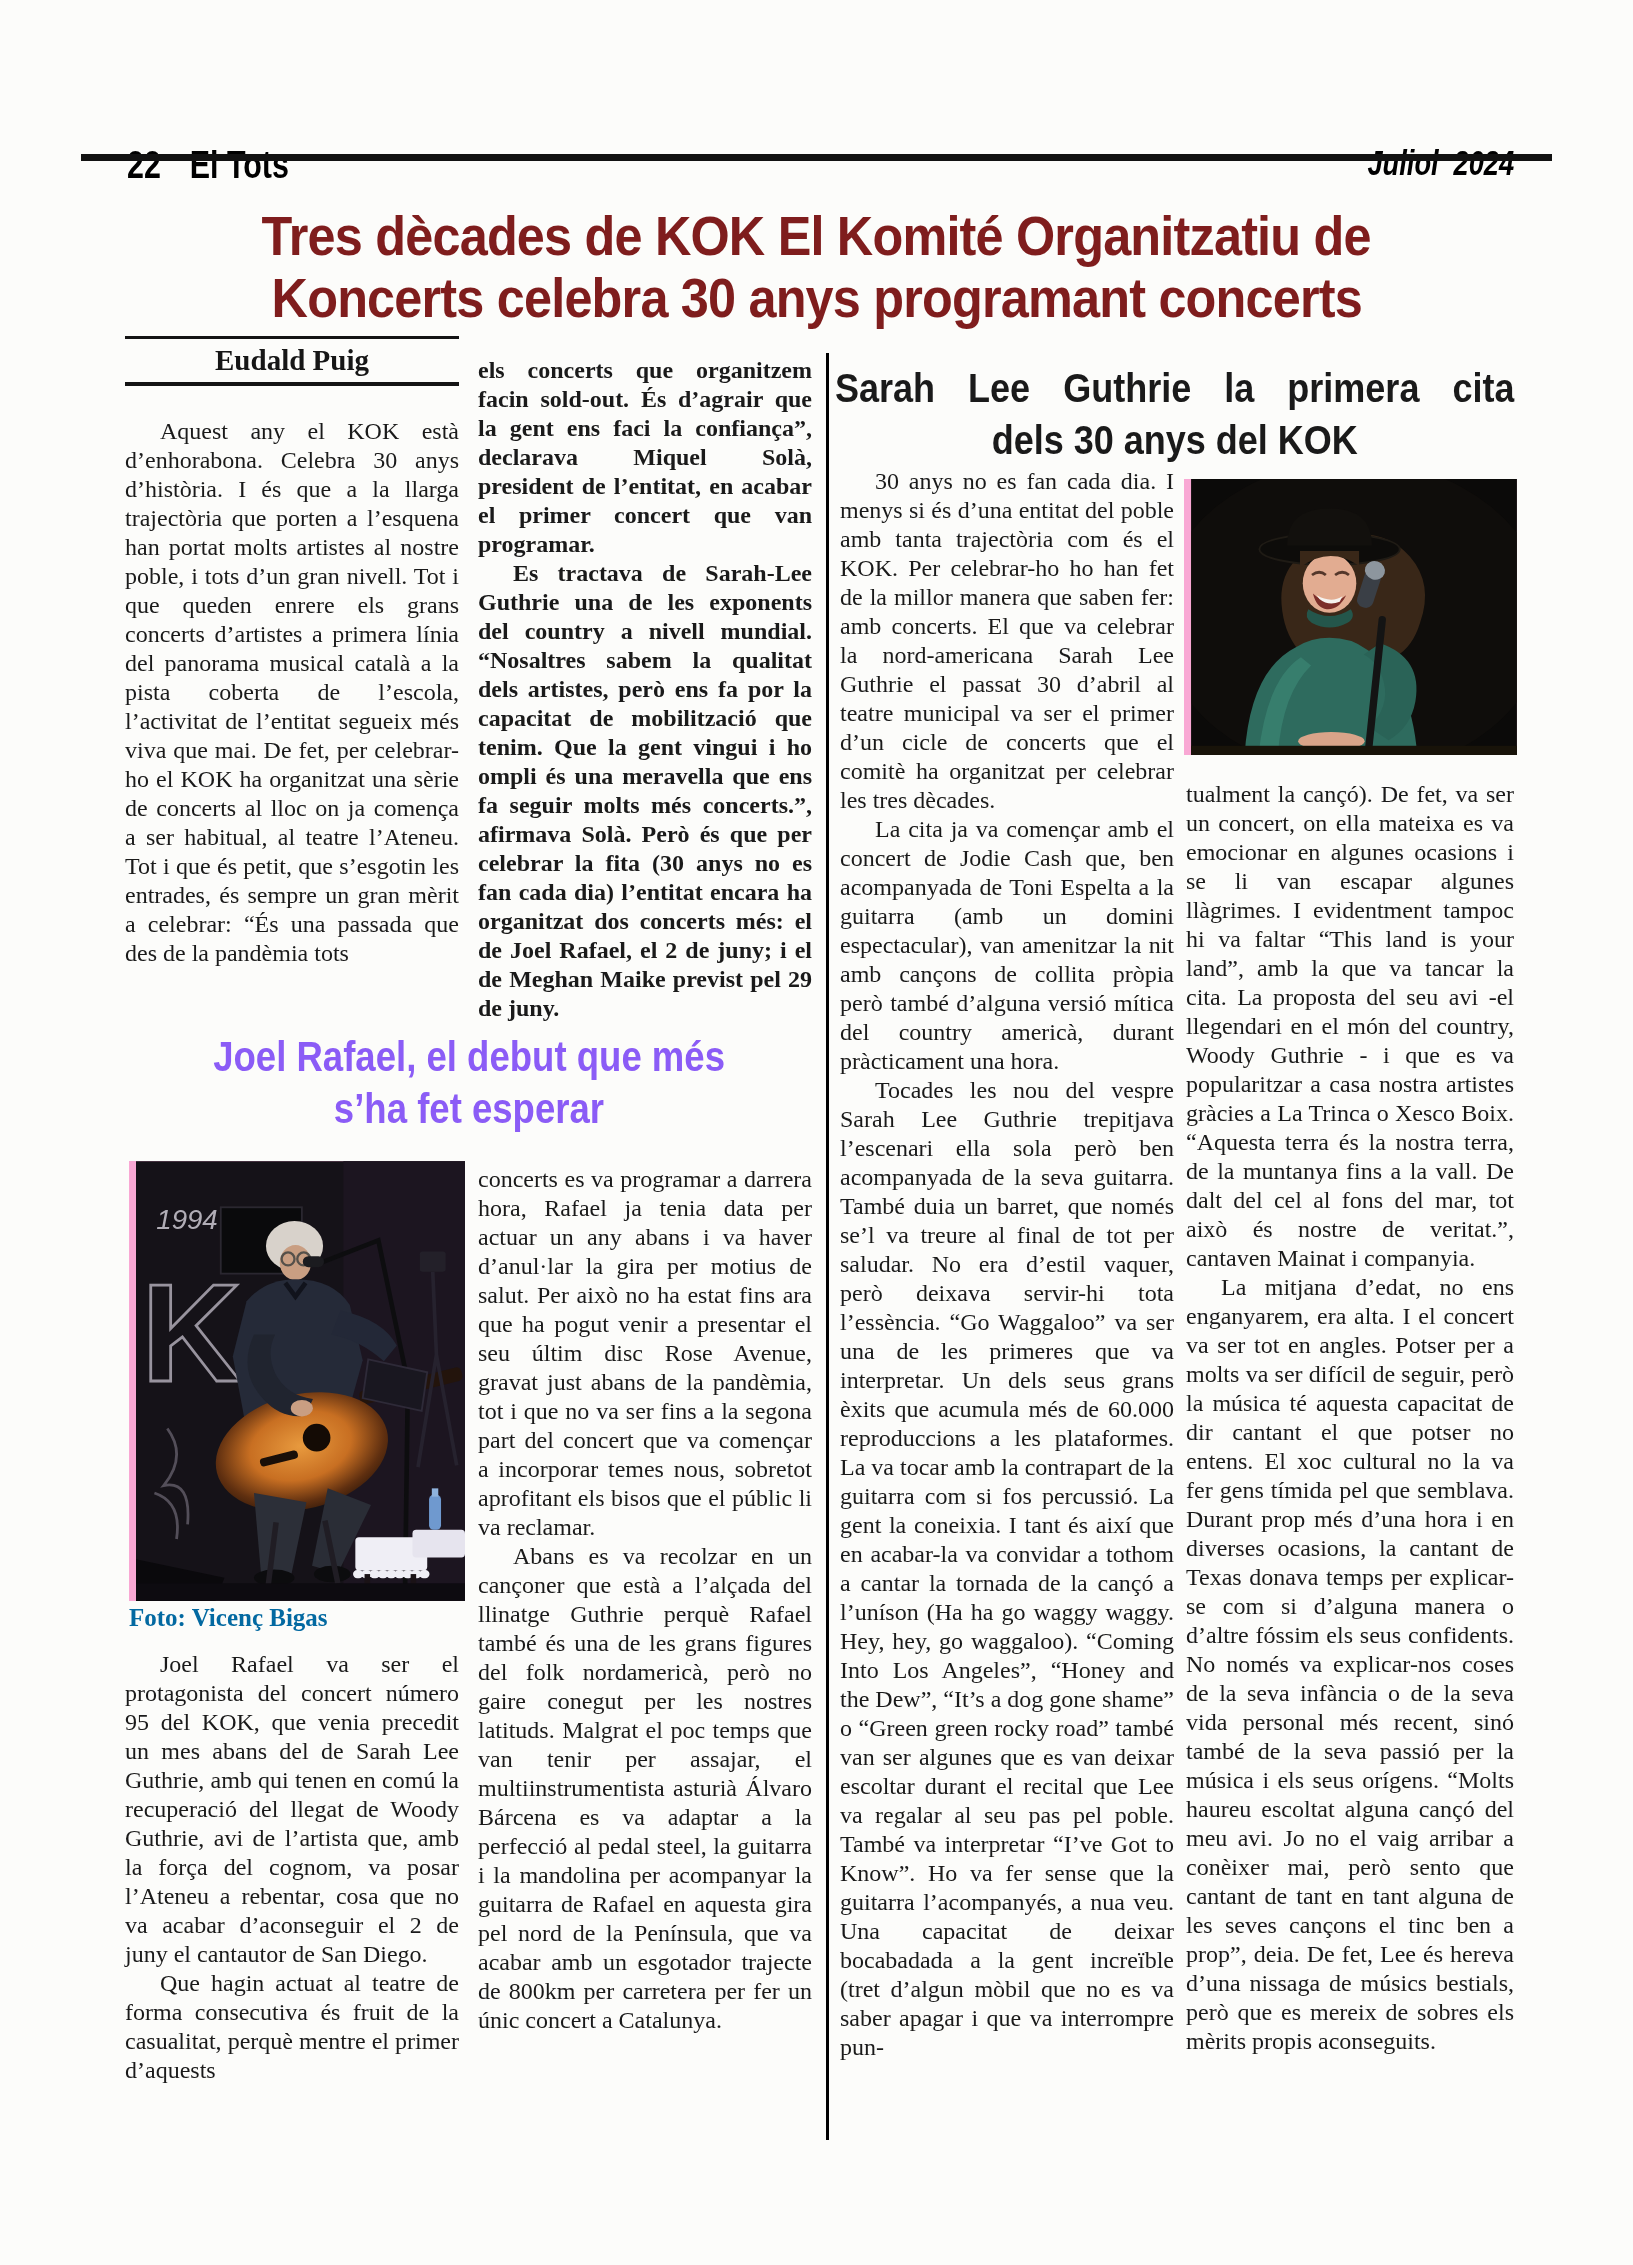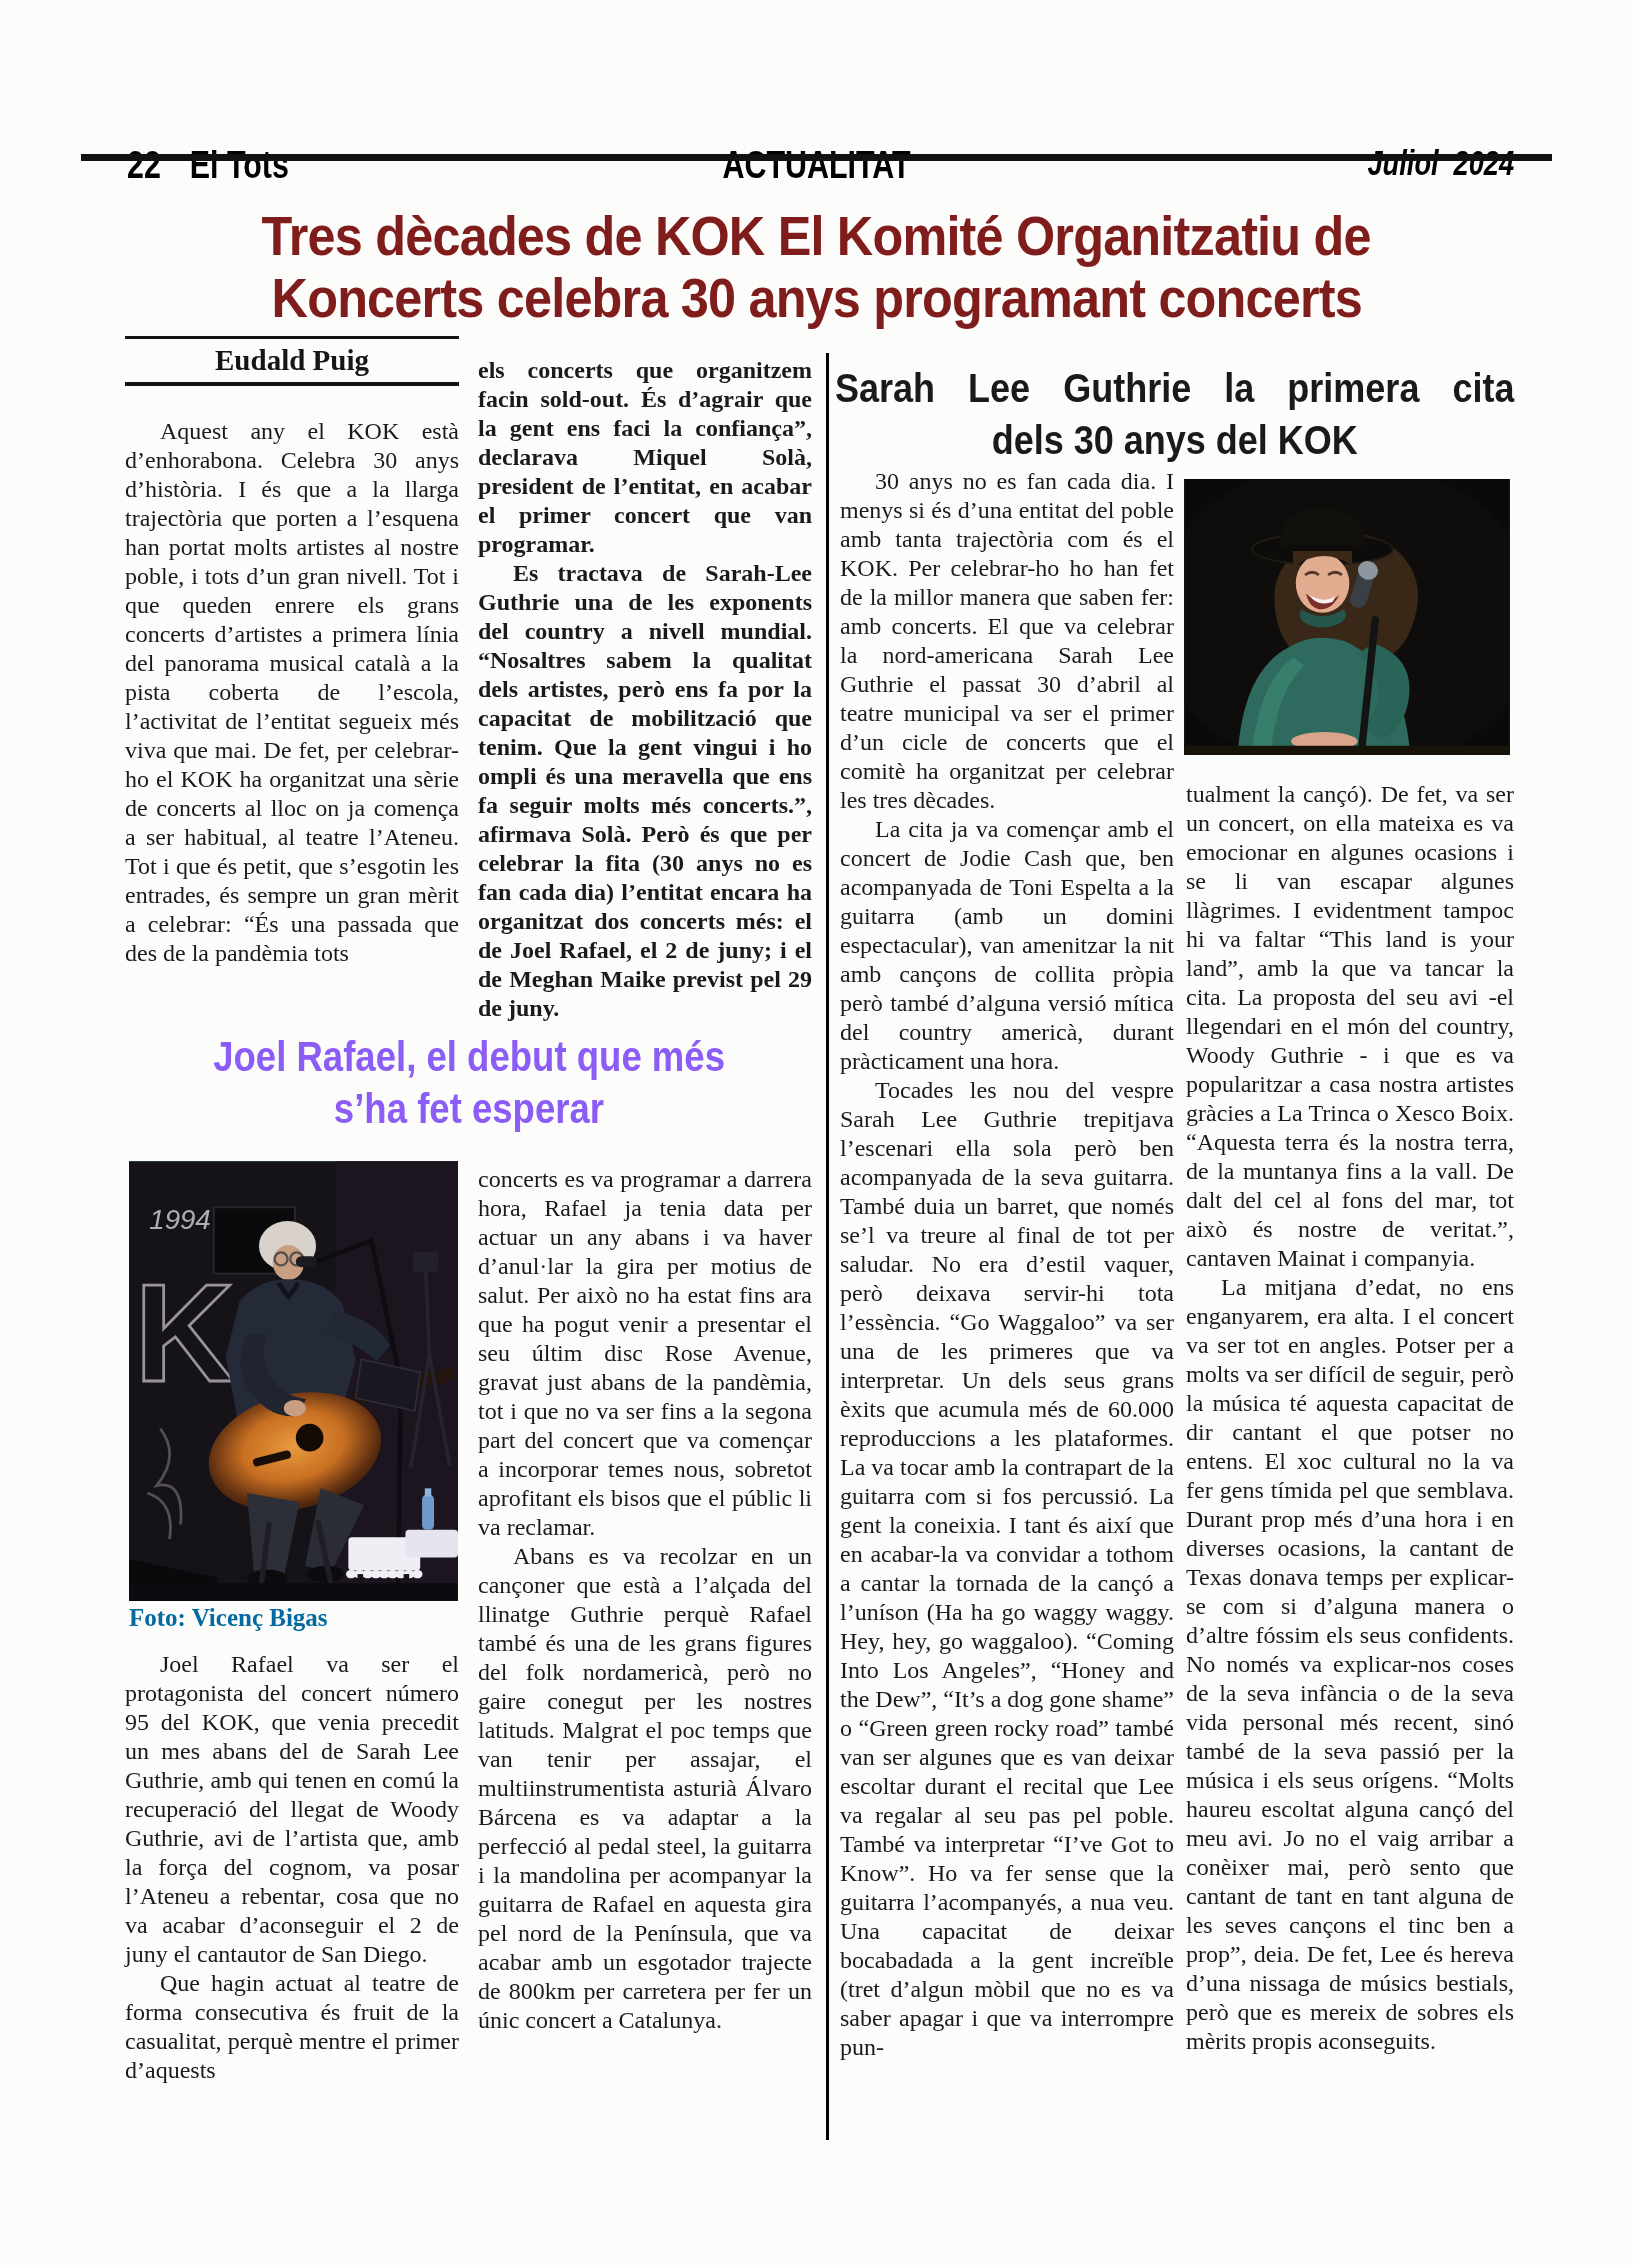--- a/index.html
+++ b/index.html
@@ -65,37 +65,34 @@
     position:absolute; left:835px; top:365px; width:755px;
     transform:scaleX(0.9); transform-origin:left top;
     font-family:"Liberation Sans", sans-serif; font-weight:bold; font-size:40px;
     line-height:46px; color:#1a1a1a;
   }
   .sarah-headline .sh1 { text-align:justify; height:46px; overflow:hidden; }
   .sarah-headline .sh1::after { content:""; display:inline-block; width:100%; height:0; }
   .sarah-headline .sh2 { text-align:center; margin-top:5.5px; }
 
   
-  .photo { position:absolute; background:#7dd3fc; }
+  .photo { position:absolute; background:#f9a8d4;padding-left:7px; }
   .joel-photo  { left:129px;  top:1161px; width:329px; height:440px; }
   .sarah-photo { left:1184px; top:479px;  width:326px; height:276px; }
   .photo-credit { position:absolute; left:129px; top:1604px; font-weight:bold; font-size:25px; color:#0369a1; }
 </style>
 </head>
 <body>
 
 <div class="page">
 
   <div class="hdr-item hdr-left">
     <span class="cond">
       <span>22</span><span class="pub">El Tots</span>
     </span>
-  </div>
-  <div class="hdr-item hdr-center">
-    <span class="cond cond-c">ACTUALITAT</span>
   </div>
   <div class="hdr-item hdr-right">
     <span class="cond cond-r">Juliol 2024</span>
   </div>
   <div class="header-rule"></div>
 
   <div class="main-headline">
     <div><span class="hl">Tres dècades de KOK El Komité Organitzatiu de</span></div>
     <div><span class="hl">Koncerts celebra 30 anys programant concerts</span></div>
   </div>

